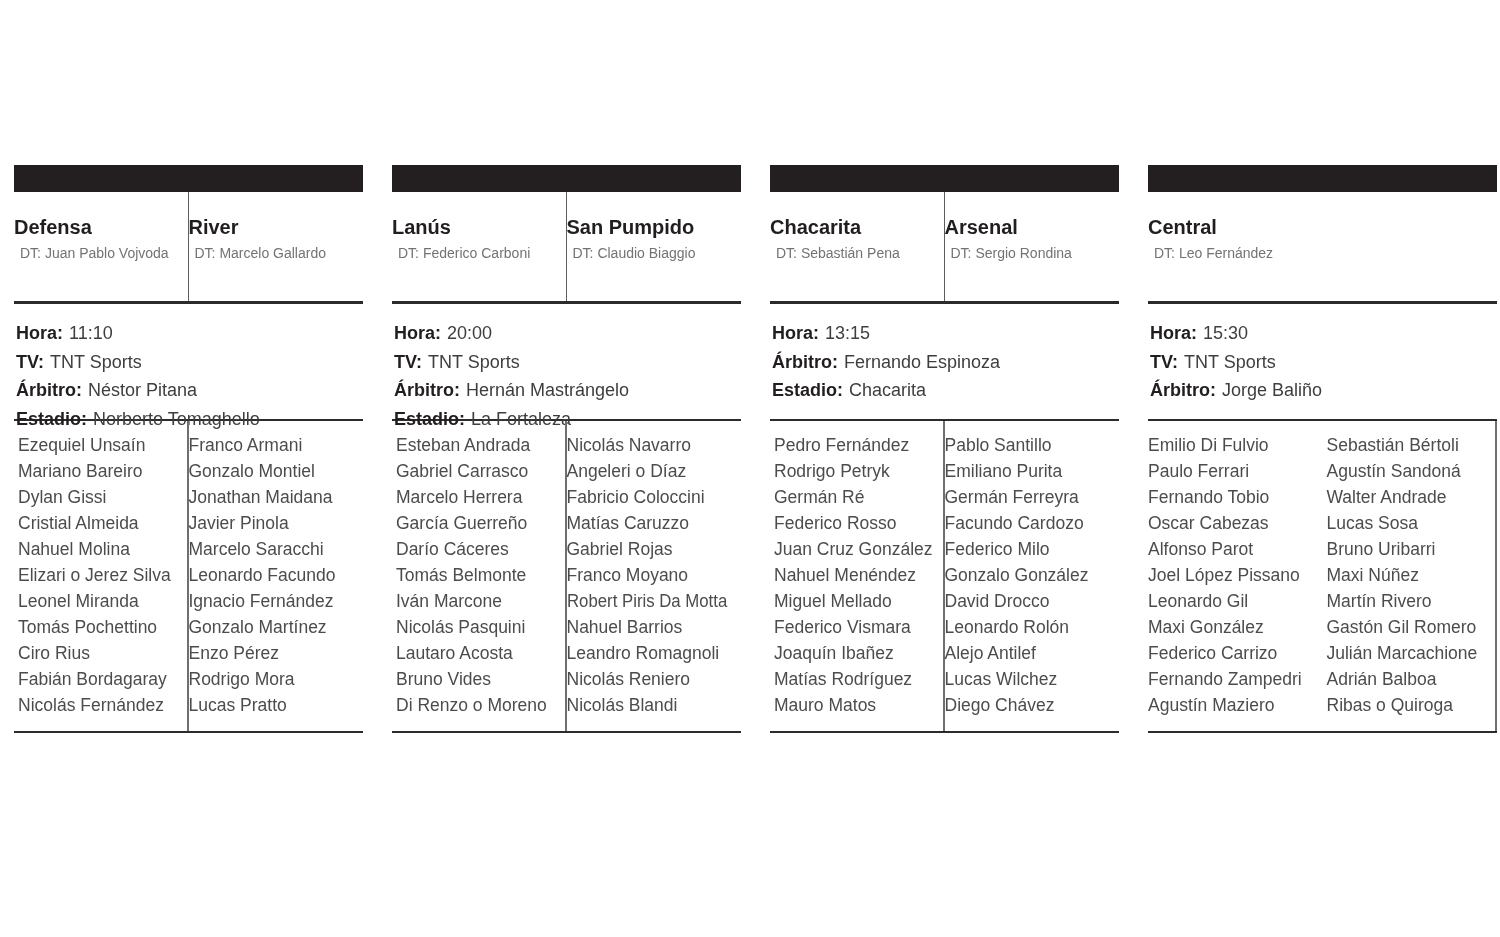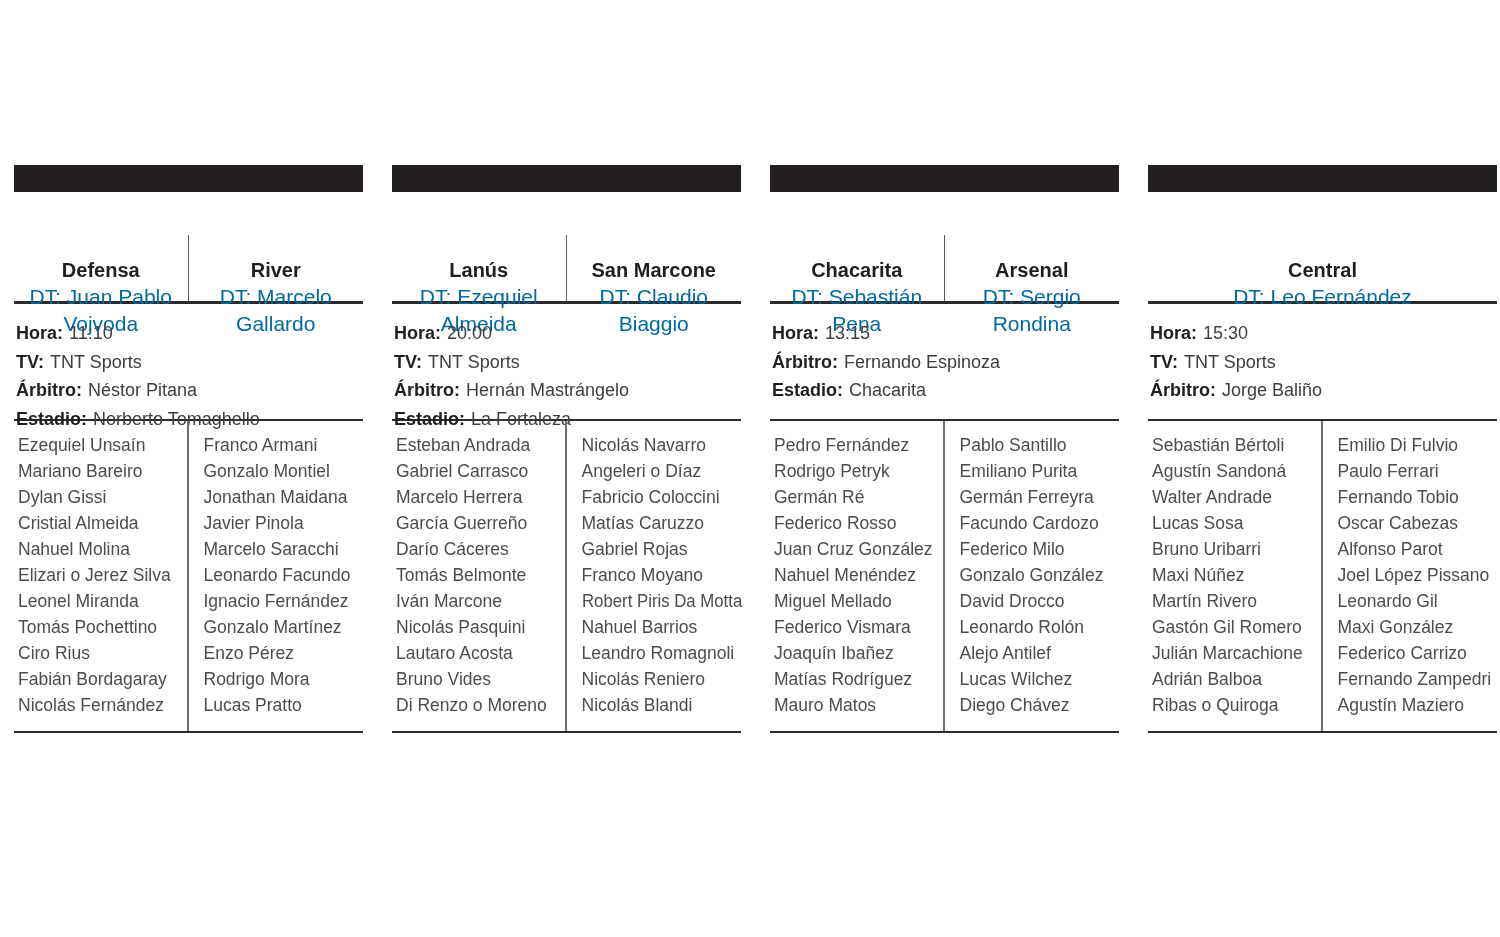--- a/index.html
+++ b/index.html
@@ -21,36 +21,34 @@
   }
   .teams {
     display: flex;
     align-items: stretch;
     border-bottom: 3px solid #2d2a2b;
     height: 109px;
   }
   .team {
     flex: 1 1 50%;
     min-width: 0;
-    text-align: center;
     padding-top: 23px;
     box-sizing: border-box;
-    margin-top: 43px;
   }
   .team.home { border-right: 1px solid #5d5d5d; }
   .team-name {
     font-weight: bold;
     font-size: 20px;
     line-height: 25px;
     color: #221e1f;
   }
   .team-dt {
-    font-size: 21px;
+    font-size: 14px;
     line-height: 27px;
-    color: #0369a1;
+    color: #737373;
     padding: 0 6px;
   }
   .info {
     padding: 15px 0 0 2px;
     height: 115px;
     box-sizing: border-box;
   }
   .info-line {
     font-size: 18px;
     line-height: 28.5px;
@@ -71,21 +69,21 @@
     height: 314px;
     box-sizing: border-box;
   }
   .plist {
     flex: 1 1 50%;
     min-width: 0;
     padding-top: 11px;
     box-sizing: border-box;
   }
   .plist.home { border-right: 2px solid #6f6f6f; padding-left: 4px; }
-  .plist.away { padding-left: 15px; }
+  .plist.away { }
   .player {
     font-size: 17.5px;
     line-height: 26px;
     color: #4c4c4c;
     white-space: nowrap;
   }
 </style>
 </head>
 <body>
 
@@ -135,24 +133,24 @@
         <div class="player">Lucas Pratto</div>
       </div>
   </div>
 </section>
 
 <section class="card" style="left:392px">
   <div class="bar"></div>
   <div class="teams">
     <div class="team home">
       <div class="team-name">Lanús</div>
-      <div class="team-dt">DT: Ezequiel Almeida</div>
-    </div>
-    <div class="team away">
-      <div class="team-name">San Marcone</div>
+      <div class="team-dt">DT: Federico Carboni</div>
+    </div>
+    <div class="team away">
+      <div class="team-name">San Pumpido</div>
       <div class="team-dt">DT: Claudio Biaggio</div>
     </div>
   </div>
   <div class="info">
     <div class="info-line"><span class="lbl">Hora:</span><span class="val">20:00</span></div>
     <div class="info-line"><span class="lbl">TV:</span><span class="val">TNT Sports</span></div>
     <div class="info-line"><span class="lbl">Árbitro:</span><span class="val">Hernán Mastrángelo</span></div>
     <div class="info-line"><span class="lbl">Estadio:</span><span class="val">La Fortaleza</span></div>
   </div>
   <div class="players">
@@ -239,40 +237,40 @@
       <div class="team-name">Central</div>
       <div class="team-dt">DT: Leo Fernández</div>
     </div>
   </div>
   <div class="info">
     <div class="info-line"><span class="lbl">Hora:</span><span class="val">15:30</span></div>
     <div class="info-line"><span class="lbl">TV:</span><span class="val">TNT Sports</span></div>
     <div class="info-line"><span class="lbl">Árbitro:</span><span class="val">Jorge Baliño</span></div>
   </div>
   <div class="players">
+    <div class="plist away">
+        <div class="player">Emilio Di Fulvio</div>
+        <div class="player">Paulo Ferrari</div>
+        <div class="player">Fernando Tobio</div>
+        <div class="player">Oscar Cabezas</div>
+        <div class="player">Alfonso Parot</div>
+        <div class="player">Joel López Pissano</div>
+        <div class="player">Leonardo Gil</div>
+        <div class="player">Maxi González</div>
+        <div class="player">Federico Carrizo</div>
+        <div class="player">Fernando Zampedri</div>
+        <div class="player">Agustín Maziero</div>
+      </div>
     <div class="plist home">
         <div class="player">Sebastián Bértoli</div>
         <div class="player">Agustín Sandoná</div>
         <div class="player">Walter Andrade</div>
         <div class="player">Lucas Sosa</div>
         <div class="player">Bruno Uribarri</div>
         <div class="player">Maxi Núñez</div>
         <div class="player">Martín Rivero</div>
         <div class="player">Gastón Gil Romero</div>
         <div class="player">Julián Marcachione</div>
         <div class="player">Adrián Balboa</div>
         <div class="player">Ribas o Quiroga</div>
       </div>
-    <div class="plist away">
-        <div class="player">Emilio Di Fulvio</div>
-        <div class="player">Paulo Ferrari</div>
-        <div class="player">Fernando Tobio</div>
-        <div class="player">Oscar Cabezas</div>
-        <div class="player">Alfonso Parot</div>
-        <div class="player">Joel López Pissano</div>
-        <div class="player">Leonardo Gil</div>
-        <div class="player">Maxi González</div>
-        <div class="player">Federico Carrizo</div>
-        <div class="player">Fernando Zampedri</div>
-        <div class="player">Agustín Maziero</div>
-      </div>
   </div>
 </section>
 
 </body></html>

